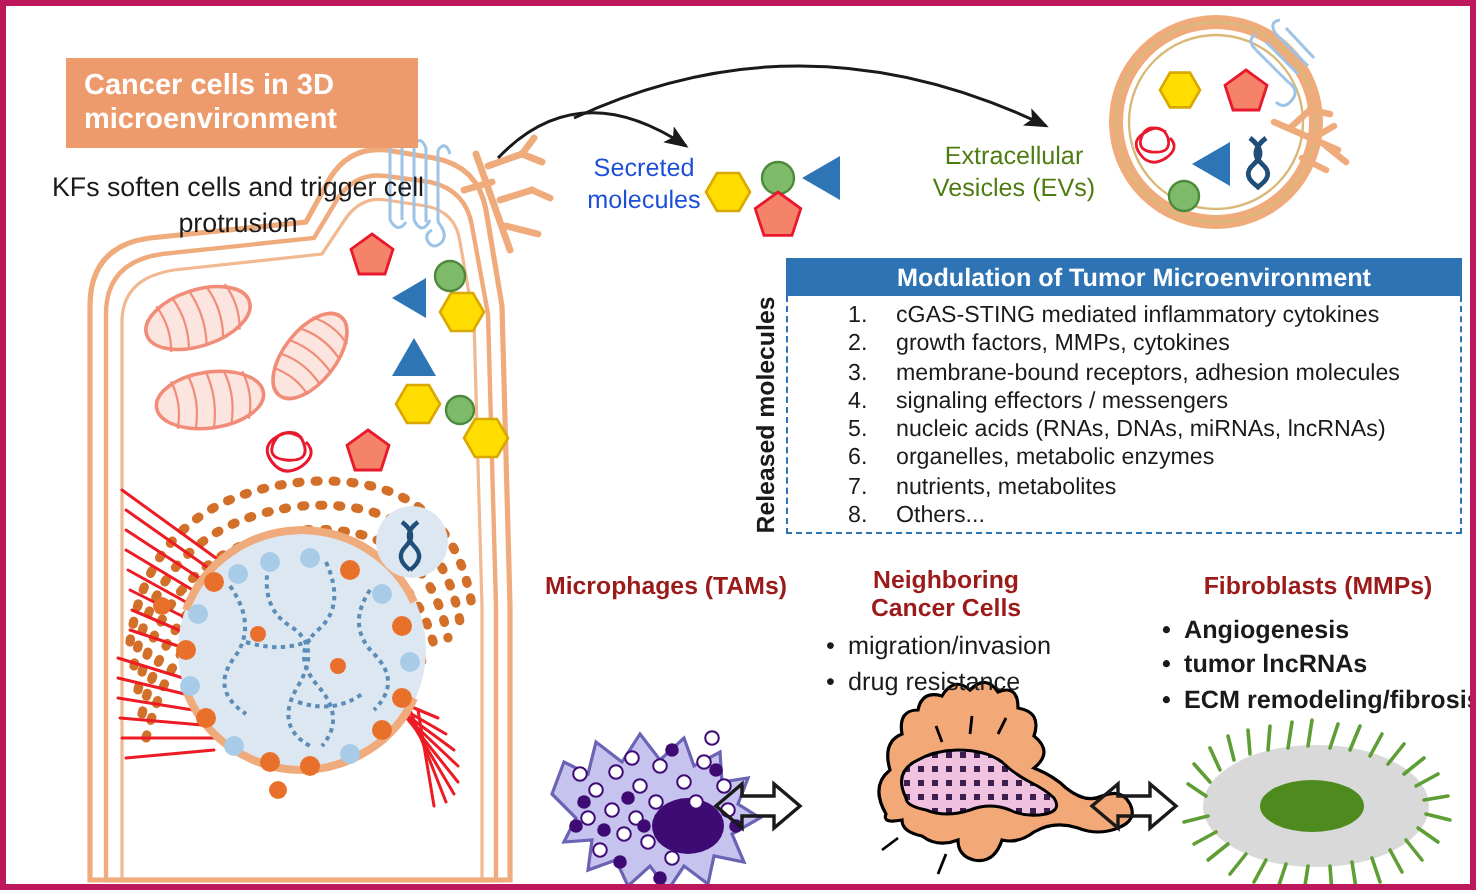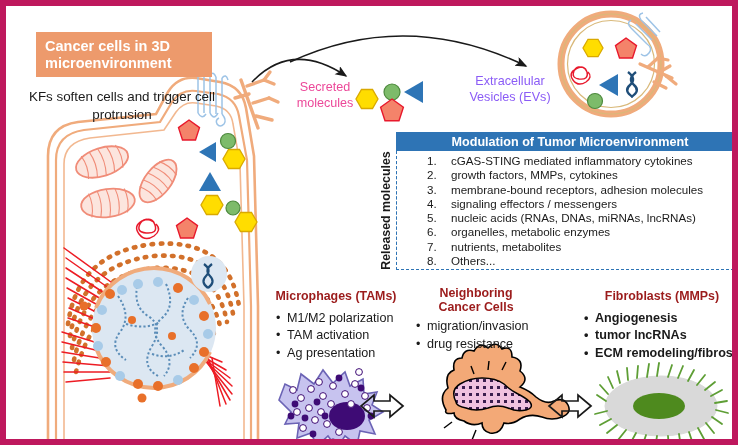--- a/index.html
+++ b/index.html
@@ -1,34 +1,34 @@
 <!DOCTYPE html>
 <html><head>
 <meta charset="utf-8">
 <style>
   html,body{margin:0;padding:0;background:#fff;}
   body{font-family:"Liberation Sans",sans-serif;}
   #figure{
     position:relative;width:738px;height:445px;background:#ffffff;
-    border:6px solid #be185d;box-sizing:border-box;overflow:hidden;
+    border:3px solid #be185d;box-sizing:border-box;overflow:hidden;
   }
   #svg-layer{position:absolute;left:0;top:0;width:738px;height:445px;}
 
   
   .abs{position:absolute;}
   #title-banner{
     left:30px;top:26px;width:176px;height:45px;background:#ED9A6C;
     display:flex;align-items:center;padding-left:9px;box-sizing:border-box;
   }
   #title-banner .t{color:#ffffff;font-weight:bold;font-size:14.5px;line-height:17px;}
 
   #kf-note{left:16px;top:82px;width:200px;font-size:13.4px;color:#1a1a1a;line-height:18px;text-align:center;}
 
-  #secreted-label{left:283px;top:73px;width:72px;font-size:12.6px;color:#ec4899;line-height:16px;text-align:center;}
-  #ev-label{left:452px;top:67px;width:104px;font-size:12.6px;color:#8b5cf6;line-height:16px;text-align:center;}
+  #secreted-label{left:283px;top:73px;width:72px;font-size:12.6px;color:#1d4ed8;line-height:16px;text-align:center;}
+  #ev-label{left:452px;top:67px;width:104px;font-size:12.6px;color:#4d7c0f;line-height:16px;text-align:center;}
 
   
   #panel{left:368px;top:126px;width:360px;height:140px;box-sizing:border-box;}
   #panel-header{
     background:#2E74B5;color:#fff;font-weight:bold;font-size:12.6px;
     height:19px;display:flex;align-items:center;justify-content:center;
     margin-left:22px;
     padding-left:10px;
   }
   #panel-body{
@@ -431,25 +431,20 @@
         <li>nucleic acids (RNAs, DNAs, miRNAs, lncRNAs)</li>
         <li>organelles, metabolic enzymes</li>
         <li>nutrients, metabolites</li>
         <li>Others...</li>
       </ol>
     </div>
   </div>
 
   <div class="abs" id="col-tam">
     <div class="col-head">Microphages (TAMs)</div>
-    <ul class="col-list">
-      <li>M1/M2 polarization</li>
-      <li>TAM activation</li>
-      <li>Ag presentation</li>
-    </ul>
   </div>
 
   <div class="abs" id="col-ncc">
     <div class="col-head">
       <span>Neighboring</span><br>
       <span>Cancer Cells</span>
     </div>
     <ul class="col-list">
       <li>migration/invasion</li>
       <li>drug resistance</li>

